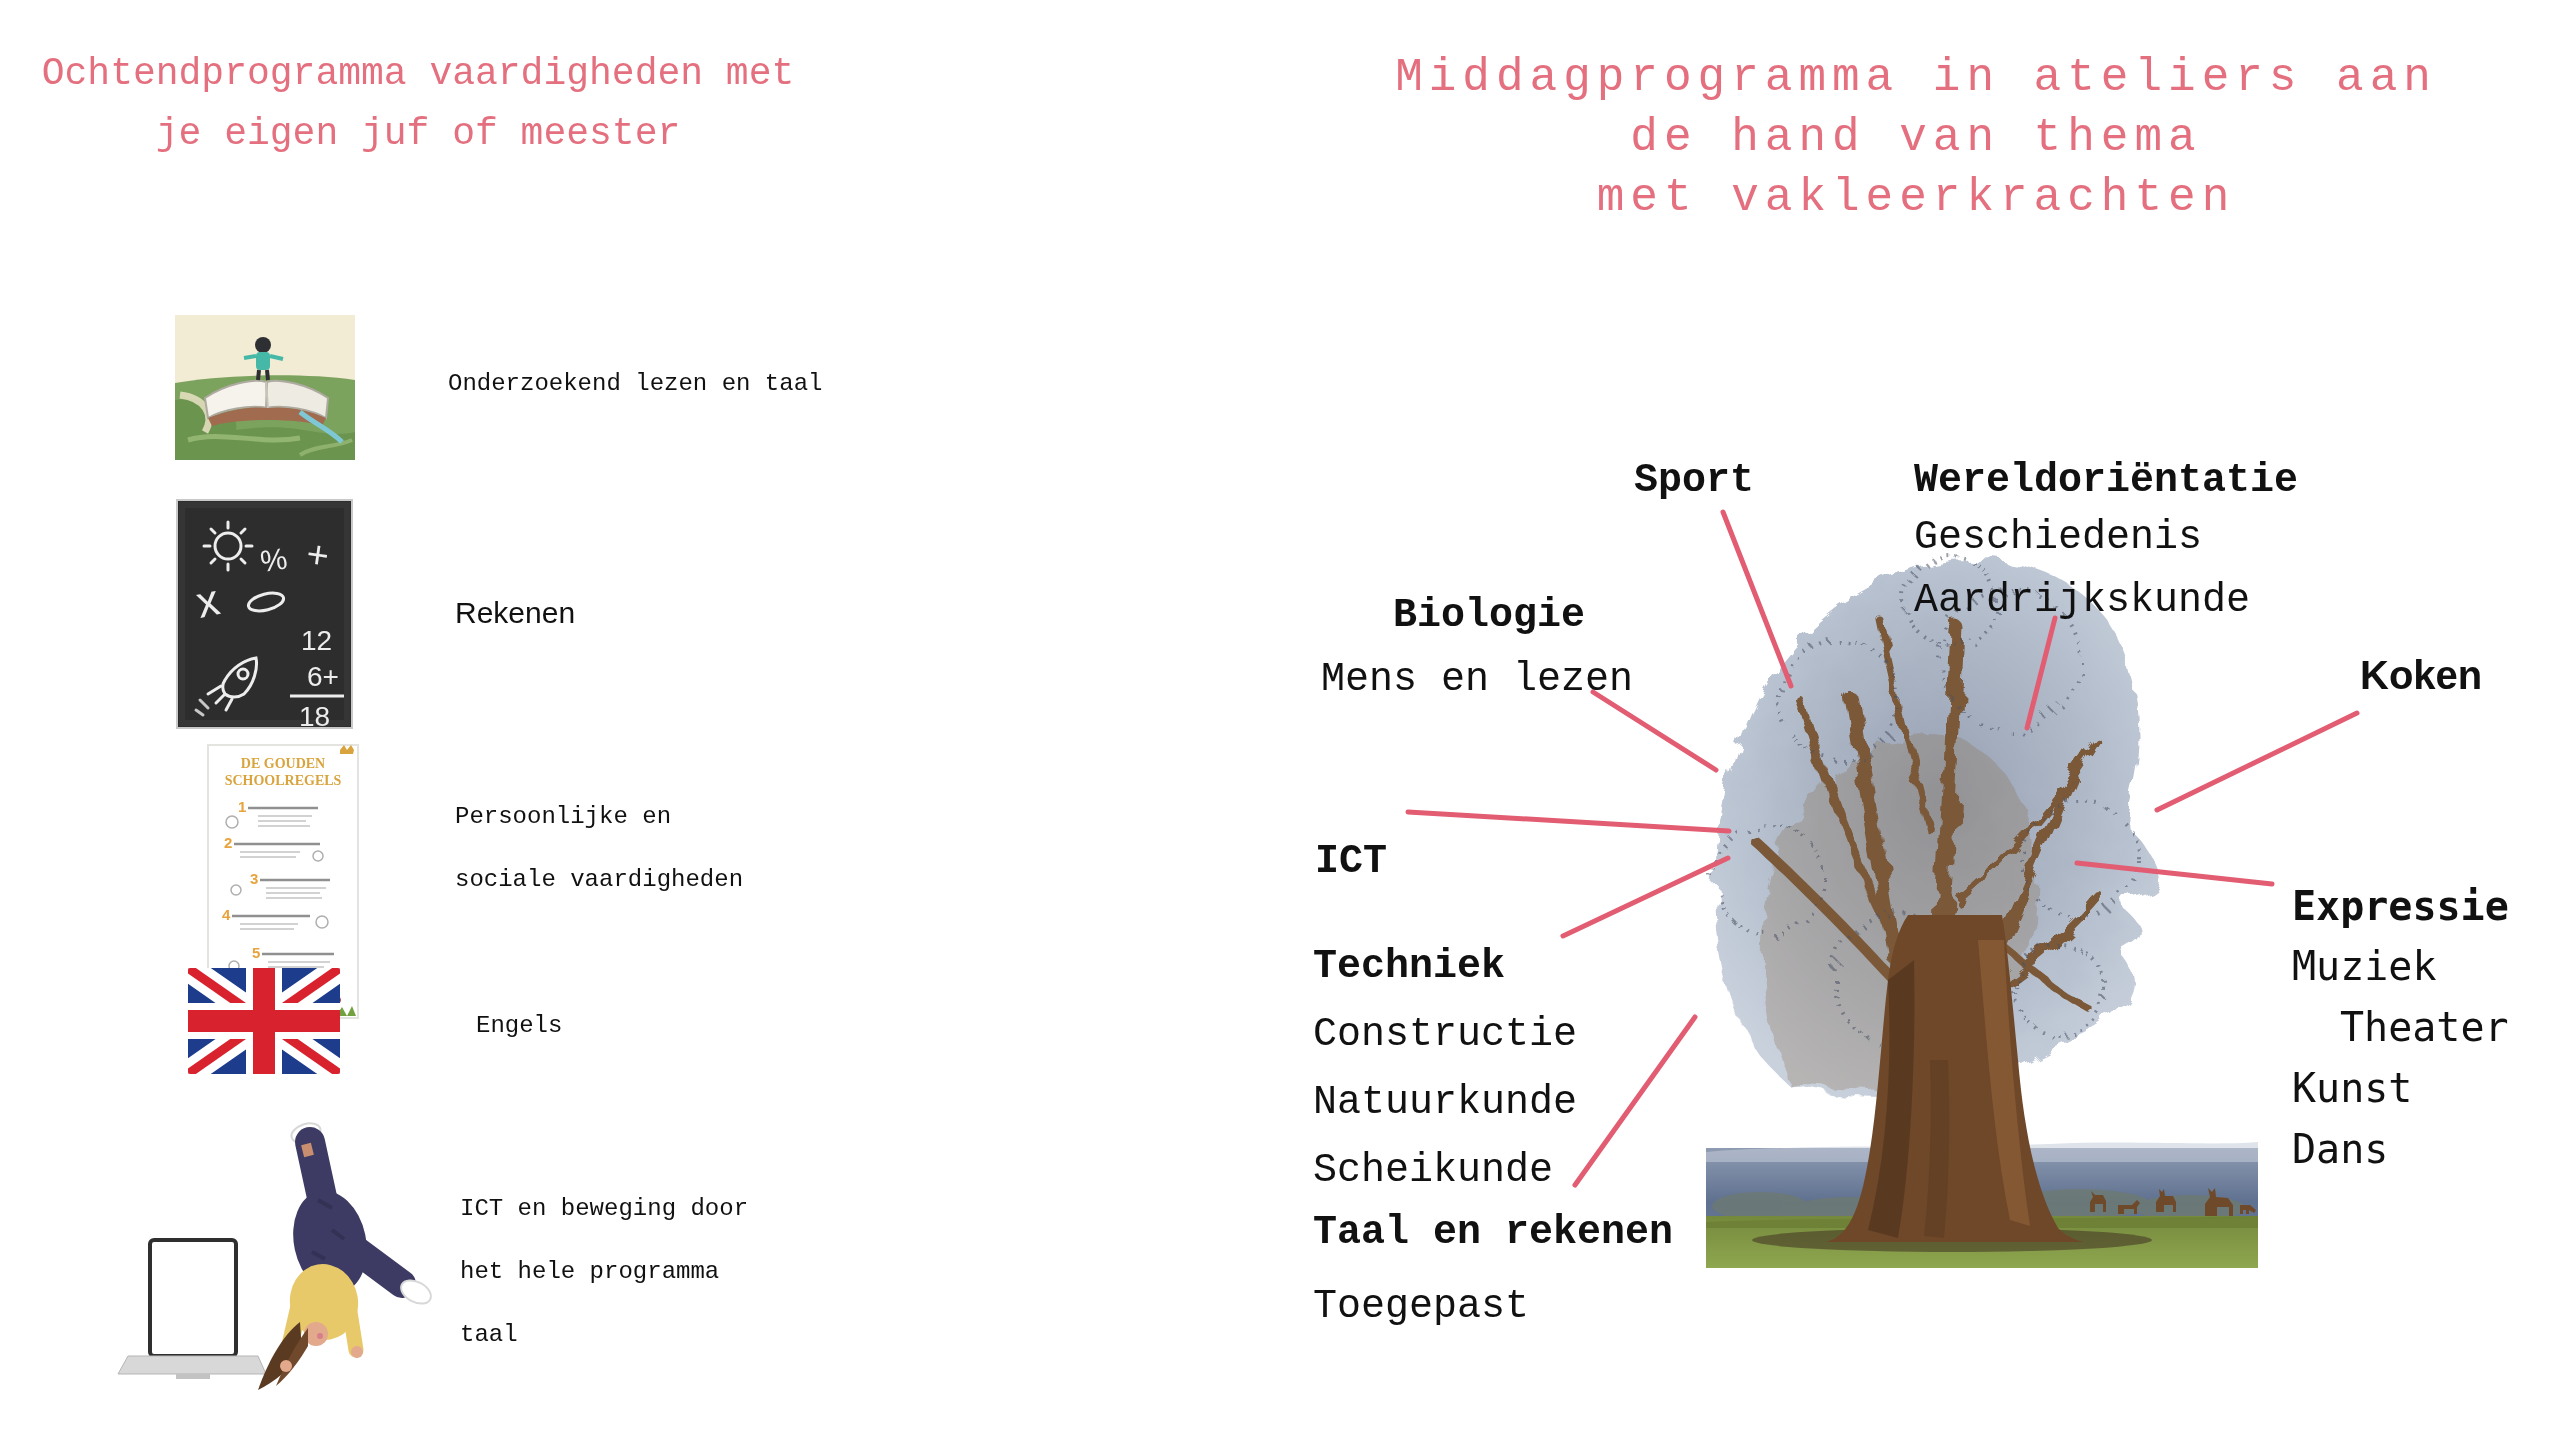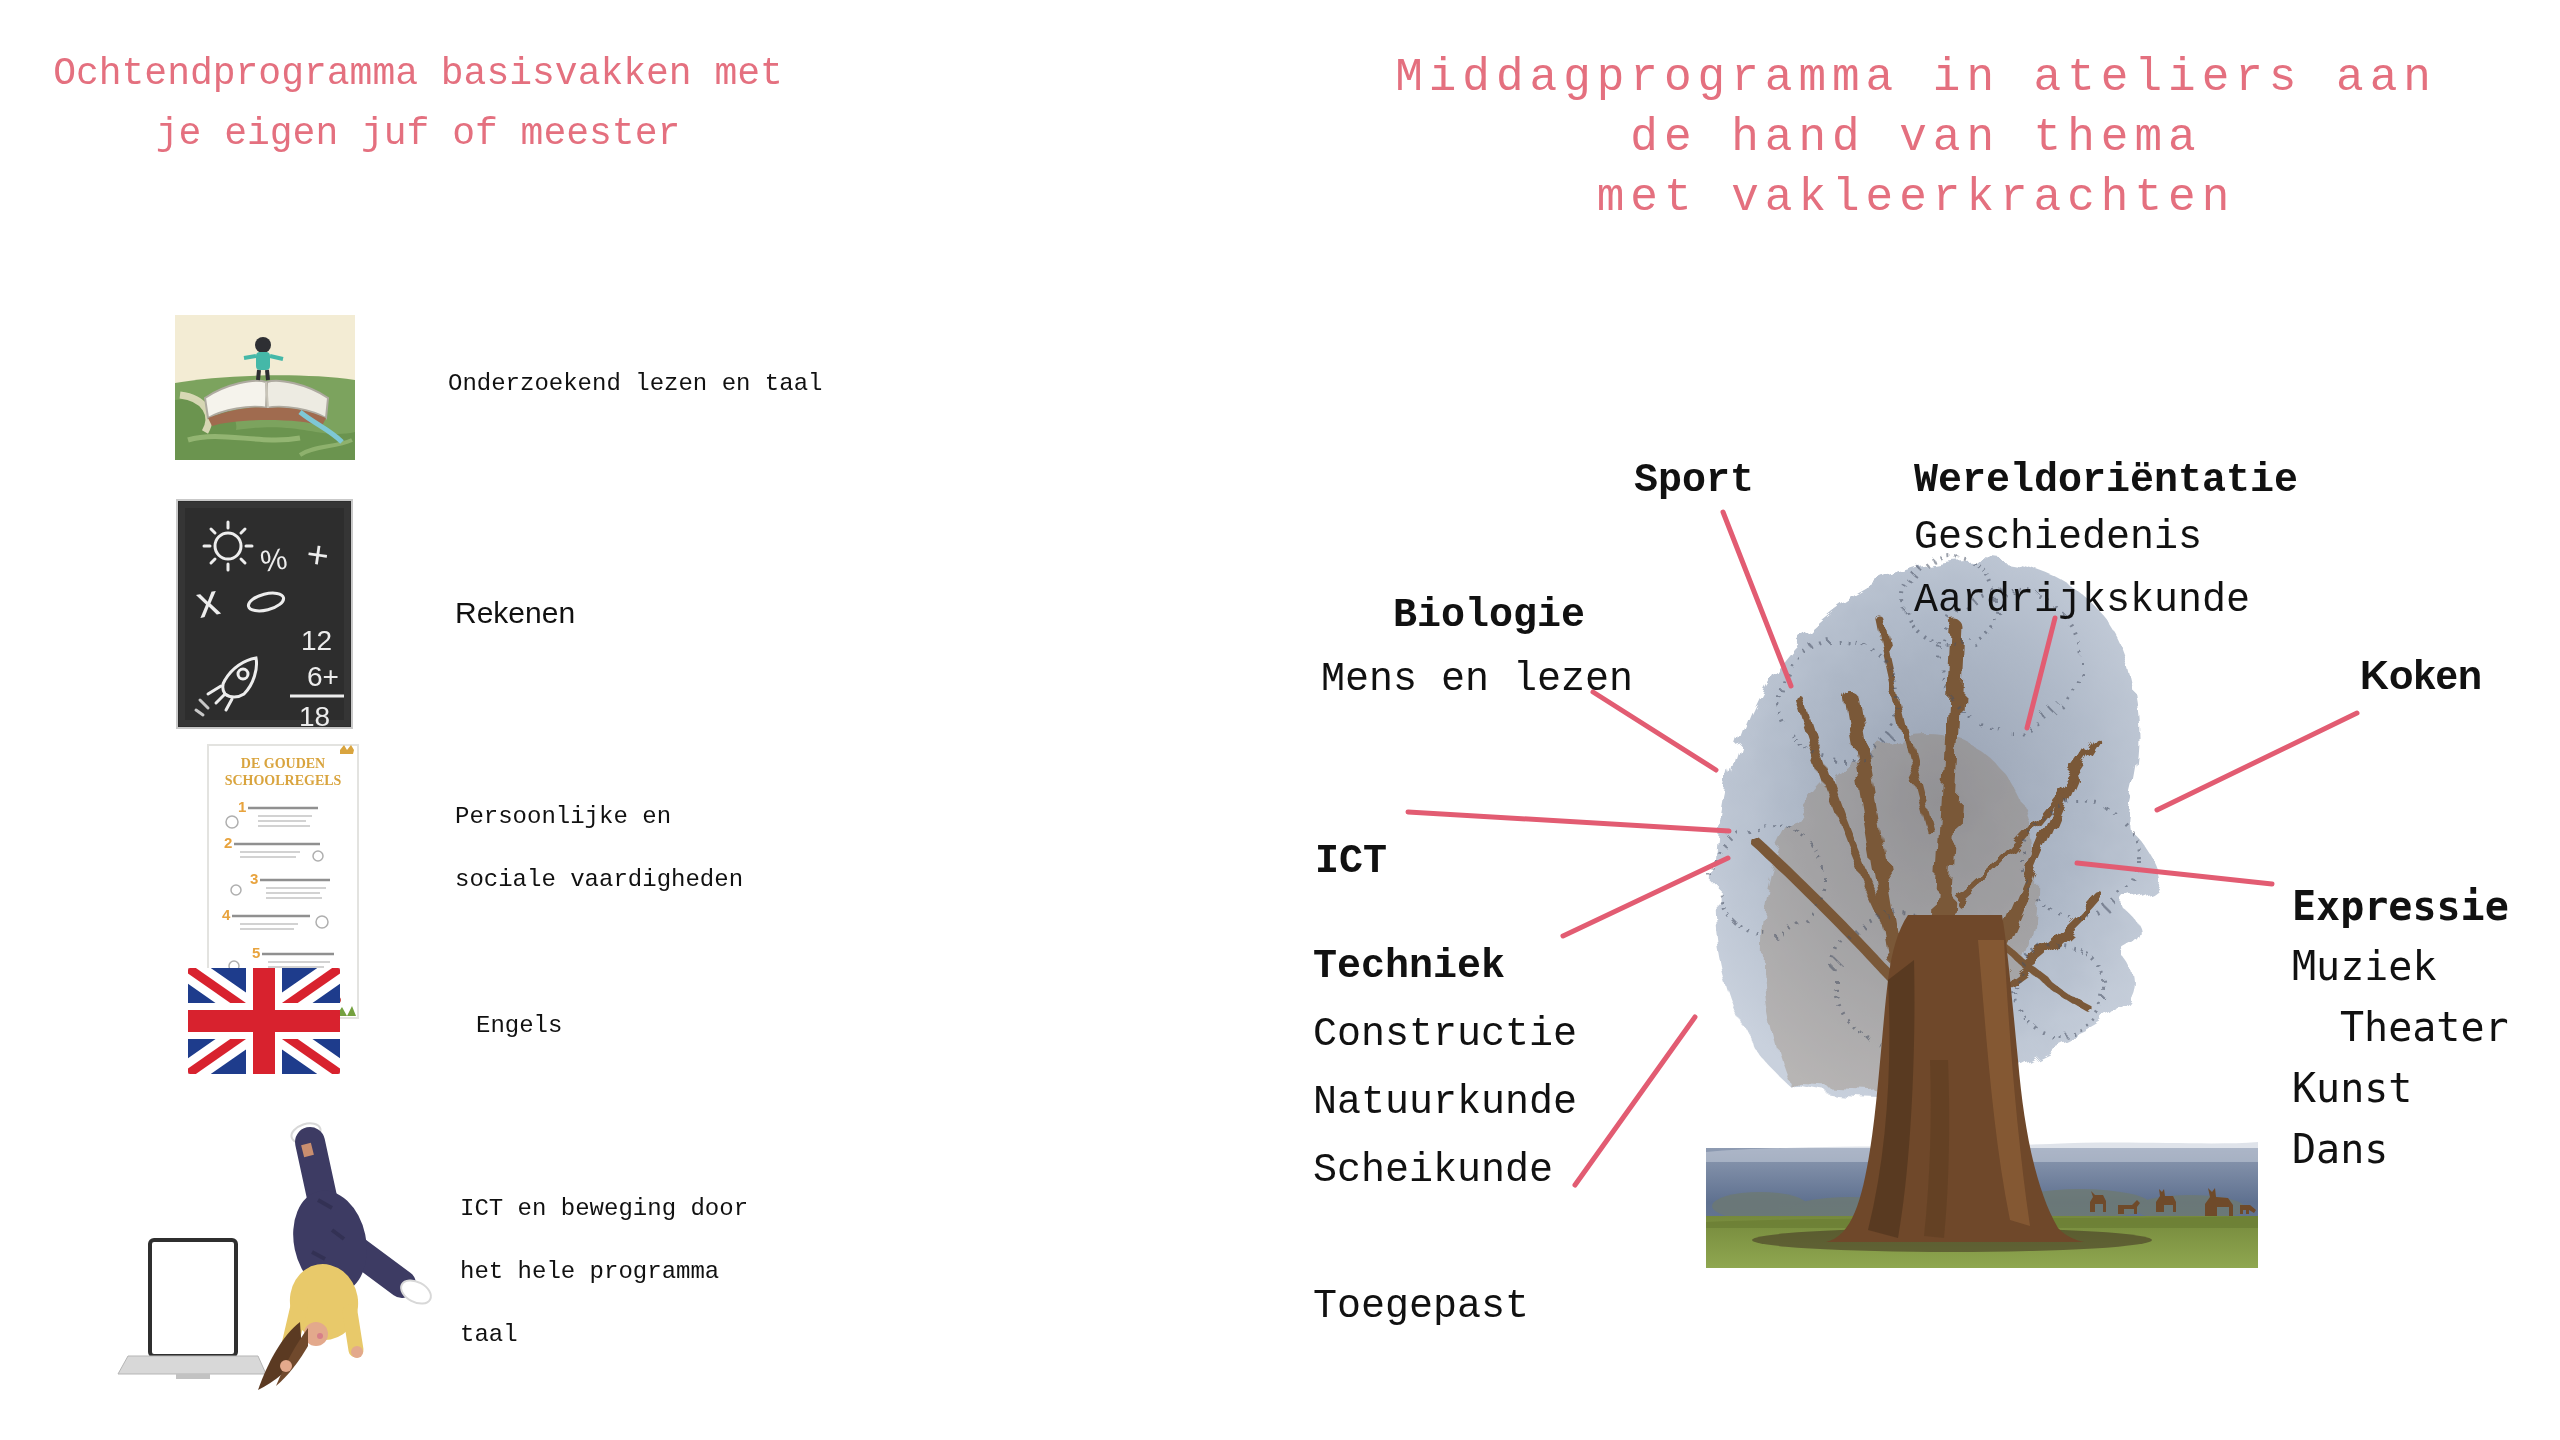--- a/index.html
+++ b/index.html
@@ -262,21 +262,21 @@
       <line x1="2055" y1="618" x2="2027" y2="728"></line>
       <line x1="2357" y1="713" x2="2157" y2="810"></line>
       <line x1="1593" y1="692" x2="1716" y2="770"></line>
       <line x1="1408" y1="812" x2="1729" y2="831"></line>
       <line x1="1563" y1="936" x2="1728" y2="858"></line>
       <line x1="1575" y1="1185" x2="1695" y2="1017"></line>
       <line x1="2077" y1="863" x2="2272" y2="884"></line>
     </g>
   </svg>
 
-  <div class="abs txt mono pink t-left ctr" style="left:418px;top:52px;">Ochtendprogramma basisvakken met</div>
+  <div class="abs txt mono pink t-left ctr" style="left:418px;top:52px;">Ochtendprogramma vaardigheden met</div>
   <div class="abs txt mono pink t-left ctr" style="left:418px;top:112px;">je eigen juf of meester</div>
 
   <div class="abs txt mono pink t-right ctr" style="left:1916px;top:52px;">Middagprogramma in ateliers aan</div>
   <div class="abs txt mono pink t-right ctr" style="left:1916px;top:112px;">de hand van thema</div>
   <div class="abs txt mono pink t-right ctr" style="left:1916px;top:172px;">met vakleerkrachten</div>
 
   <div class="abs txt mono item" style="left:448px;top:370px;">Onderzoekend lezen en taal</div>
   <div class="abs txt sans" style="left:455px;top:596px;font-size:30px;">Rekenen</div>
   <div class="abs txt mono item" style="left:455px;top:803px;">Persoonlijke en</div>
   <div class="abs txt mono item" style="left:455px;top:866px;">sociale vaardigheden</div>
@@ -296,20 +296,21 @@
   <div class="abs txt mono lbl b" style="left:1393px;top:594px;">Biologie</div>
   <div class="abs txt mono lbl" style="left:1321px;top:658px;">Mens en lezen</div>
 
   <div class="abs txt mono lbl b" style="left:1315px;top:840px;">ICT</div>
 
   <div class="abs txt mono lbl b" style="left:1313px;top:945px;">Techniek</div>
   <div class="abs txt mono lbl" style="left:1313px;top:1013px;">Constructie</div>
   <div class="abs txt mono lbl" style="left:1313px;top:1081px;">Natuurkunde</div>
   <div class="abs txt mono lbl" style="left:1313px;top:1149px;">Scheikunde</div>
 
+  <div class="abs txt mono lbl b" style="left:1313px;top:1211px;">Taal en rekenen</div>
   <div class="abs txt mono lbl" style="left:1313px;top:1285px;">Toegepast</div>
 
   <div class="abs txt dmono lbl-sm b" style="left:2292px;top:883px;">Expressie</div>
   <div class="abs txt dmono lbl-sm" style="left:2292px;top:943px;">Muziek</div>
   <div class="abs txt dmono lbl-sm" style="left:2292px;top:1004px;margin-left:48px;">Theater</div>
   <div class="abs txt dmono lbl-sm" style="left:2292px;top:1065px;">Kunst</div>
   <div class="abs txt dmono lbl-sm" style="left:2292px;top:1126px;">Dans</div>
 
 </div>
 

